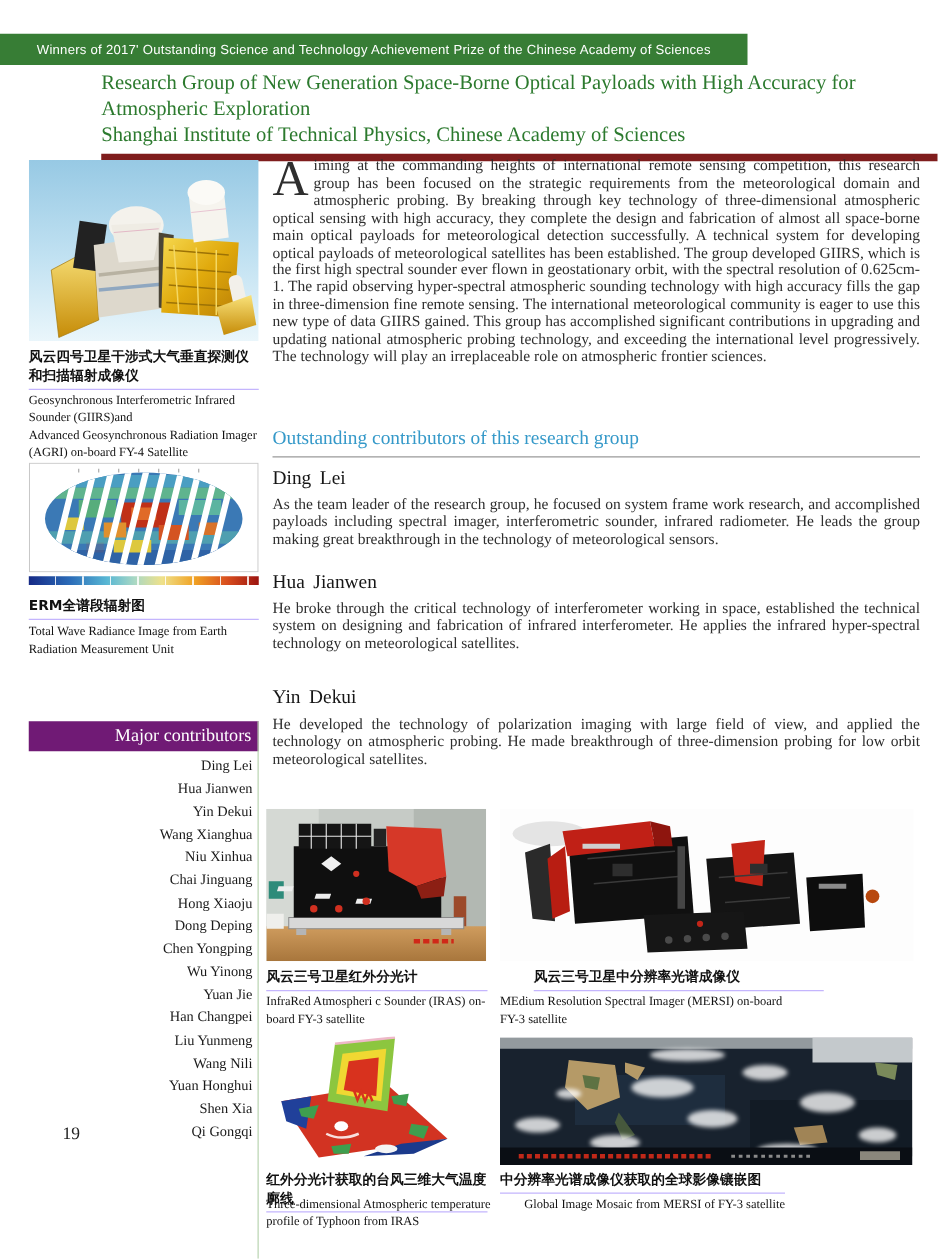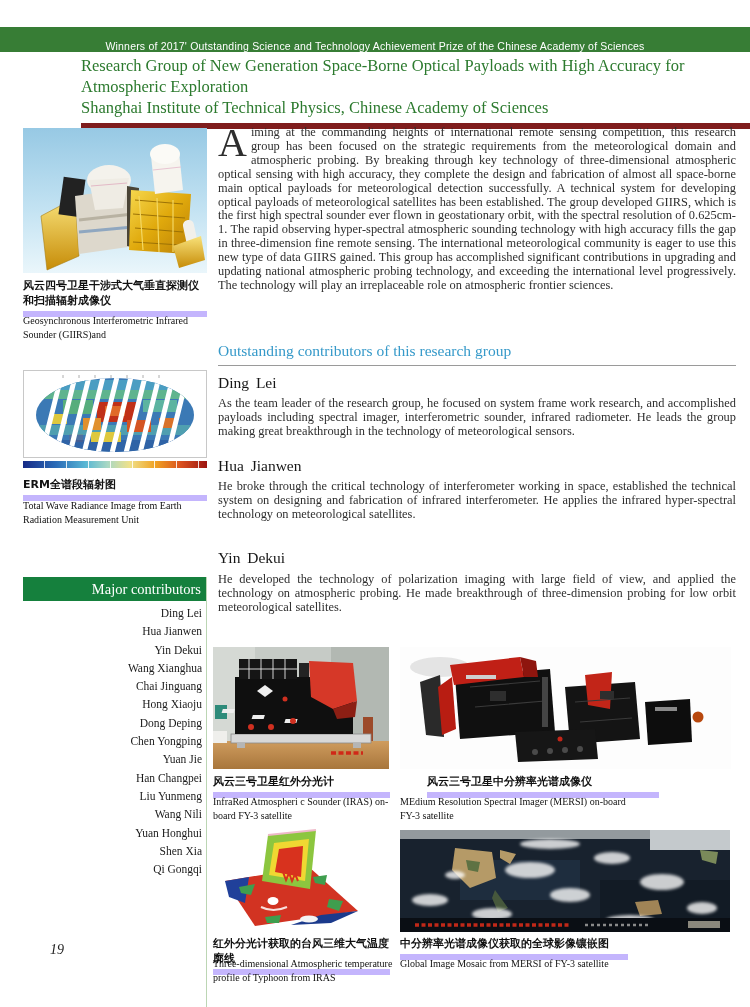--- a/index.html
+++ b/index.html
@@ -1,50 +1,50 @@
 <!DOCTYPE html>
 <html><head>
 <meta charset="utf-8">
 <style>
   * { margin:0; padding:0; box-sizing:border-box; }
   html,body { width:750px; height:1007px; background:#ffffff; }
   body { position:relative; font-family:"Liberation Serif", serif; color:#2b2b2b; overflow:hidden; }
   .abs { position:absolute; }
 
-  .banner { top:27px; left:0; width:750px; height:25px; background:#377d35;
+  .banner { top:27px; left:0; width:598px; height:25px; background:#377d35;
             font-family:"Liberation Sans", sans-serif; font-size:10.5px; color:#ffffff;
-            display:flex; align-items:flex-end; justify-content:center; letter-spacing:.2px; }
+            display:flex; align-items:center; justify-content:center; letter-spacing:.2px; }
 
   .title-wrap { left:57px; top:55px; width:679px; padding-bottom:5px; border-bottom:6px solid #7f1d1d;margin-left:24px; }
   .title-wrap div { font-size:16.5px; line-height:21px; color:#2c7a2e; }
 
   .fig { overflow:hidden; }
   .cap-zh { font-family:"DejaVu Sans", sans-serif; font-weight:bold; font-size:11px; line-height:15px;
-            color:#111; padding-bottom:3px; border-bottom:6px solid #c4b5fd; }
+            color:#111; padding-bottom:3px; border-bottom:1px solid #c4b5fd; }
   .cap-en { font-size:10px; line-height:14px; color:#111; padding-top:3px; }
 
   .colorbar { height:7px; background:linear-gradient(90deg,#162a86,#2b6cb8 18%,#58b7d4 34%,#a9d8c4 46%,#efe18a 58%,#f0a224 72%,#d94f1e 86%,#9c1410); }
   .colorbar-ticks { width:100%; height:100%; background:repeating-linear-gradient(90deg, transparent 0 21px, rgba(255,255,255,.85) 21px 22px); }
 
-  .major-head { left:23px; top:577px; width:184px; height:24px; background:#15803d;
+  .major-head { left:23px; top:577px; width:184px; height:24px; background:#701a75;
                 color:#fff; font-size:14.5px; line-height:24px; text-align:right; padding-right:6px; }
   .names { left:23px; top:604px; width:179px; text-align:right; }
   .names div { font-size:11.5px; line-height:18.3px; color:#1a1a1a; }
 
   .divider { left:206px; top:577px; width:1px; height:430px; background:#bcd6b4; }
 
   .intro { left:218px; top:126px; width:518px; font-size:12.4px; line-height:13.9px; text-align:justify; color:#2e2e2e; }
   .dropcap { float:left; font-size:40px; line-height:31px; padding:1px 4px 0 0; color:#2e2e2e; }
 
   .sec-head { left:218px; top:342px; width:518px; font-size:15.5px; color:#3599c9;
               padding-bottom:5px; border-bottom:1px solid #9a9a9a; }
   .person-name { font-size:15.5px; color:#161616; word-spacing:3px; }
   .person-bio { width:518px; font-size:12.4px; line-height:14px; text-align:justify; color:#2e2e2e; }
 
-  .pagenum { left:50px; top:942px; font-size:14px; color:#222;font-style:italic; }
+  .pagenum { left:50px; top:900px; font-size:14px; color:#222; }
 </style>
 </head>
 <body>
 
 <div class="abs banner">
   <span>Winners of 2017' Outstanding Science and Technology Achievement Prize of the Chinese Academy of Sciences</span>
 </div>
 
 <div class="abs title-wrap">
   <div>Research Group of New Generation Space-Borne Optical Payloads with High Accuracy for Atmospheric Exploration</div>
@@ -85,20 +85,21 @@
     <polygon points="128,28 156,24 160,62 132,66" fill="#f6f4ee"></polygon>
     <ellipse cx="142" cy="26" rx="15" ry="10" fill="#fbfaf6"></ellipse>
     <line x1="130" y1="42" x2="158" y2="39" stroke="#e8c5d2" stroke-width="1"></line>
     <rect x="162" y="92" width="11" height="30" rx="5" fill="#f2f0ea" transform="rotate(-12 167 107)"></rect>
     <polygon points="150,118 178,108 182,132 156,140" fill="url(#gold2)"></polygon>
   </svg>
 </div>
 <div class="abs cap-zh" style="left:23px; top:278px; width:184px;">风云四号卫星干涉式大气垂直探测仪和扫描辐射成像仪</div>
 <div class="abs cap-en" style="left:23px; top:311px; width:184px;">
   <div>Geosynchronous Interferometric Infrared Sounder (GIIRS)and</div>
+  <div>Advanced Geosynchronous Radiation Imager (AGRI) on-board FY-4 Satellite</div>
 </div>
 
 <div class="abs fig" style="left:23px; top:370px; width:184px; height:88px;">
   <svg width="184" height="88" viewBox="0 0 184 88">
     <defs>
         <clipPath id="mapclip">
           <ellipse cx="92" cy="45" rx="79" ry="37"></ellipse>
         </clipPath>
       </defs>
     <rect x="0.5" y="0.5" width="183" height="87" fill="#ffffff" stroke="#c8c8c8"></rect>
@@ -147,24 +148,26 @@
 </div>
 <div class="abs cap-zh" style="left:23px; top:477px; width:184px;">ERM全谱段辐射图</div>
 <div class="abs cap-en" style="left:23px; top:496px; width:184px;">Total Wave Radiance Image from Earth Radiation Measurement Unit</div>
 
 <div class="abs major-head">Major contributors</div>
 <div class="abs names">
   <div>Ding Lei</div>
   <div>Hua Jianwen</div>
   <div>Yin Dekui</div>
   <div>Wang Xianghua</div>
+  <div>Niu Xinhua</div>
   <div>Chai Jinguang</div>
   <div>Hong Xiaoju</div>
   <div>Dong Deping</div>
   <div>Chen Yongping</div>
+  <div>Wu Yinong</div>
   <div>Yuan Jie</div>
   <div>Han Changpei</div>
   <div>Liu Yunmeng</div>
   <div>Wang Nili</div>
   <div>Yuan Honghui</div>
   <div>Shen Xia</div>
   <div>Qi Gongqi</div>
 </div>
 
 <div class="abs divider"></div>
@@ -309,15 +312,15 @@
     <line x1="15" y1="95" x2="170" y2="95" stroke="#c02818" stroke-width="3.5" stroke-dasharray="4 2.5"></line>
     <line x1="185" y1="95" x2="250" y2="95" stroke="#8a8a8a" stroke-width="2.5" stroke-dasharray="3 3"></line>
     <rect x="288" y="91" width="32" height="7" fill="#c0baa8" opacity="0.7"></rect>
   </svg>
 </div>
 
 <div class="abs cap-zh" style="left:213px; top:936px; width:177px;">红外分光计获取的台风三维大气温度廓线</div>
 <div class="abs cap-en" style="left:213px; top:954px; width:186px;">Three-dimensional Atmospheric temperature profile of Typhoon from IRAS</div>
 
 <div class="abs cap-zh" style="left:400px; top:936px; width:228px;">中分辨率光谱成像仪获取的全球影像镶嵌图</div>
-<div class="abs cap-en" style="left:400px; top:954px; width:228px;">Global Image Mosaic from MERSI of FY-3 satellite</div>
+<div class="abs cap-en" style="left:400px; top:954px; width:228px;text-align:right;">Global Image Mosaic from MERSI of FY-3 satellite</div>
 
 <div class="abs pagenum">19</div>
 
 </body></html>

